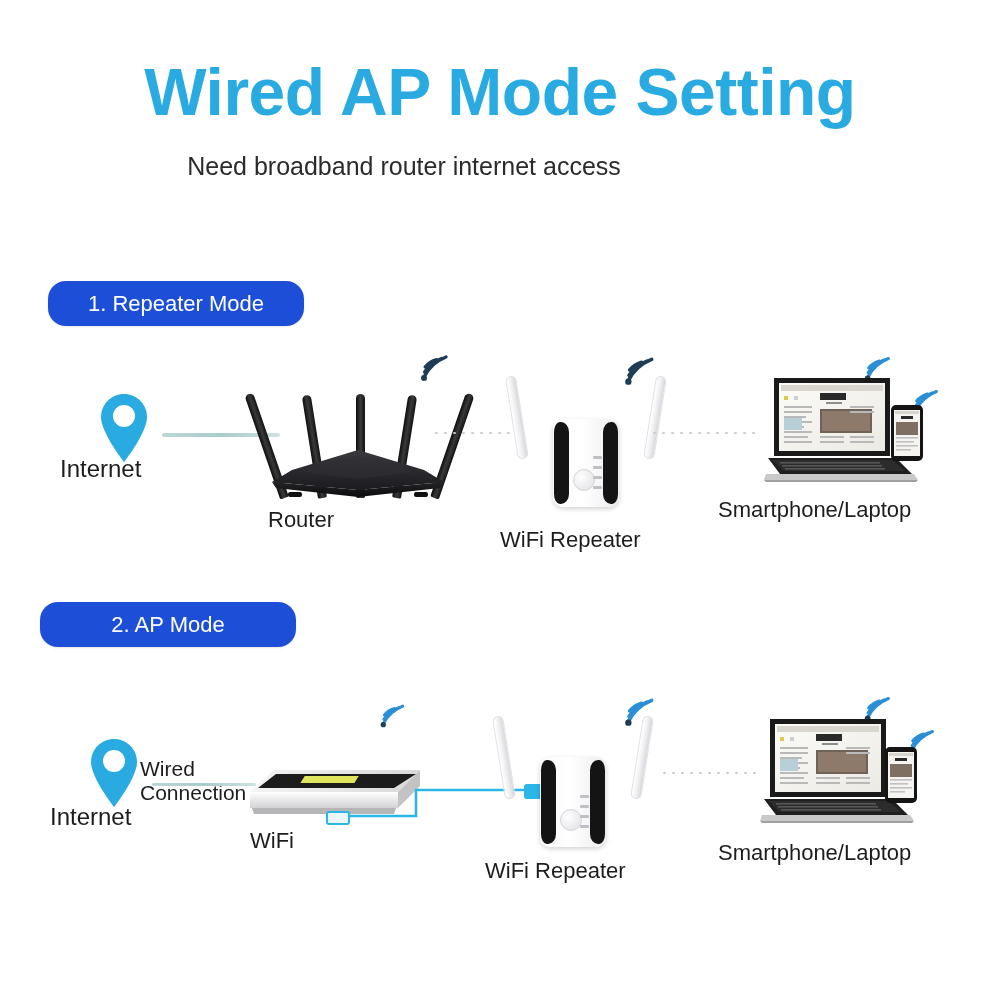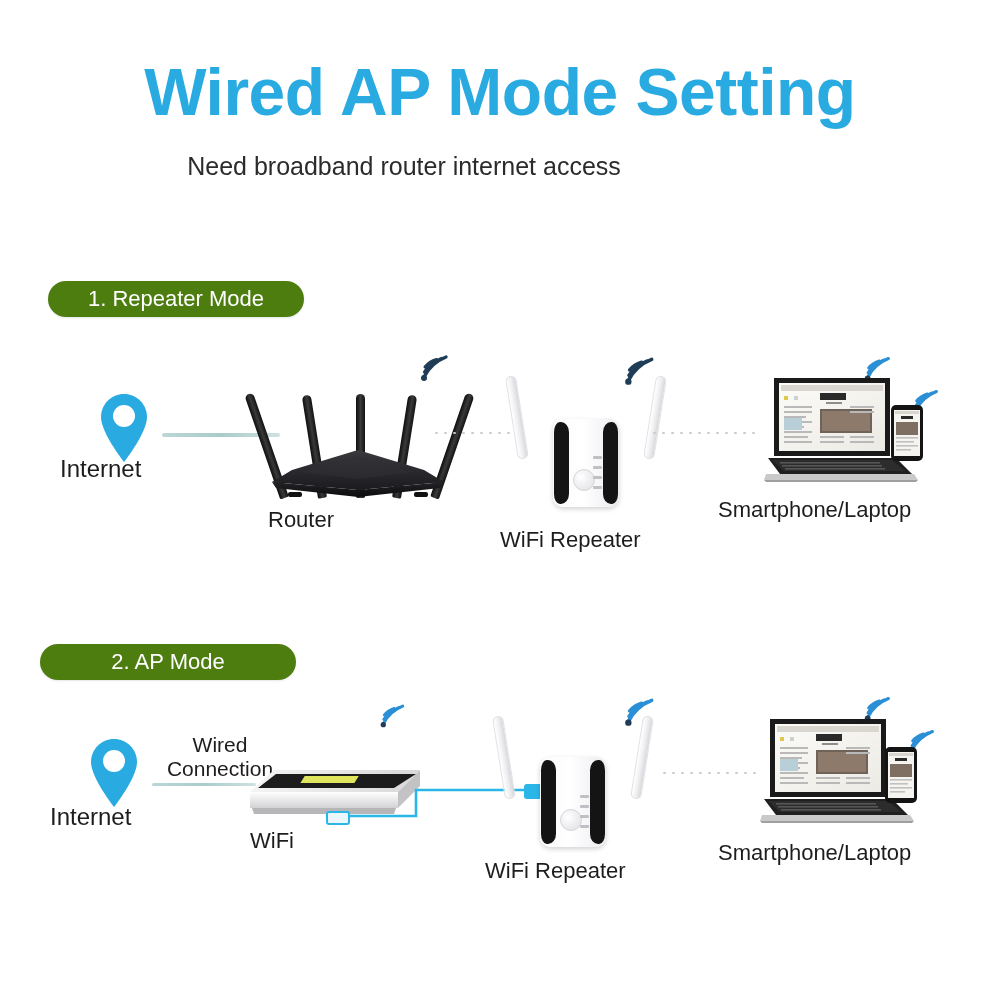--- a/index.html
+++ b/index.html
@@ -23,30 +23,30 @@
   }
   .subtitle{
     position:absolute;top:152px;left:0;width:808px;
     text-align:center;
     font-size:25px;color:#2b2b2b;font-weight:400;
   }
 
   
   .badge{
     position:absolute;
-    height:36px;
+    height:45px;
     border-radius:18px;
-    background:#4d7c0f;
+    background:#1d4ed8;
     color:#ffffff;
     font-size:22px;
     display:flex;align-items:center;justify-content:center;
     box-shadow:0 1px 2px rgba(0,0,0,.10);
   }
   .badge-1{left:48px;top:281px;width:256px;}
-  .badge-2{left:40px;top:644px;width:256px;}
+  .badge-2{left:40px;top:602px;width:256px;}
 
   
   .caption{
     position:absolute;text-align:left;
     font-size:22px;color:#1d1d1d;white-space:nowrap;
   }
   .caption.big{font-size:24px;}
 
   
   .pin{position:absolute;width:52px;height:70px;}
@@ -116,21 +116,21 @@
   .phone{position:absolute;}
 
   
   .cable{position:absolute;}
   .cable svg{display:block;}
   .plug{
     position:absolute;border:2px solid #2BB6E8;border-radius:3px;
     background:#eaf8fe;
   }
   .wired-label{
-    position:absolute;text-align:center;font-size:21px;color:#1d1d1d;line-height:1.12;
+    position:absolute;font-size:21px;color:#1d1d1d;line-height:1.12;margin-top:24px;
   }
 </style>
 </head>
 <body>
 
 <div class="page">
 
   <div class="title">Wired AP Mode Setting</div>
   <div class="subtitle">Need broadband router internet access</div>
 

